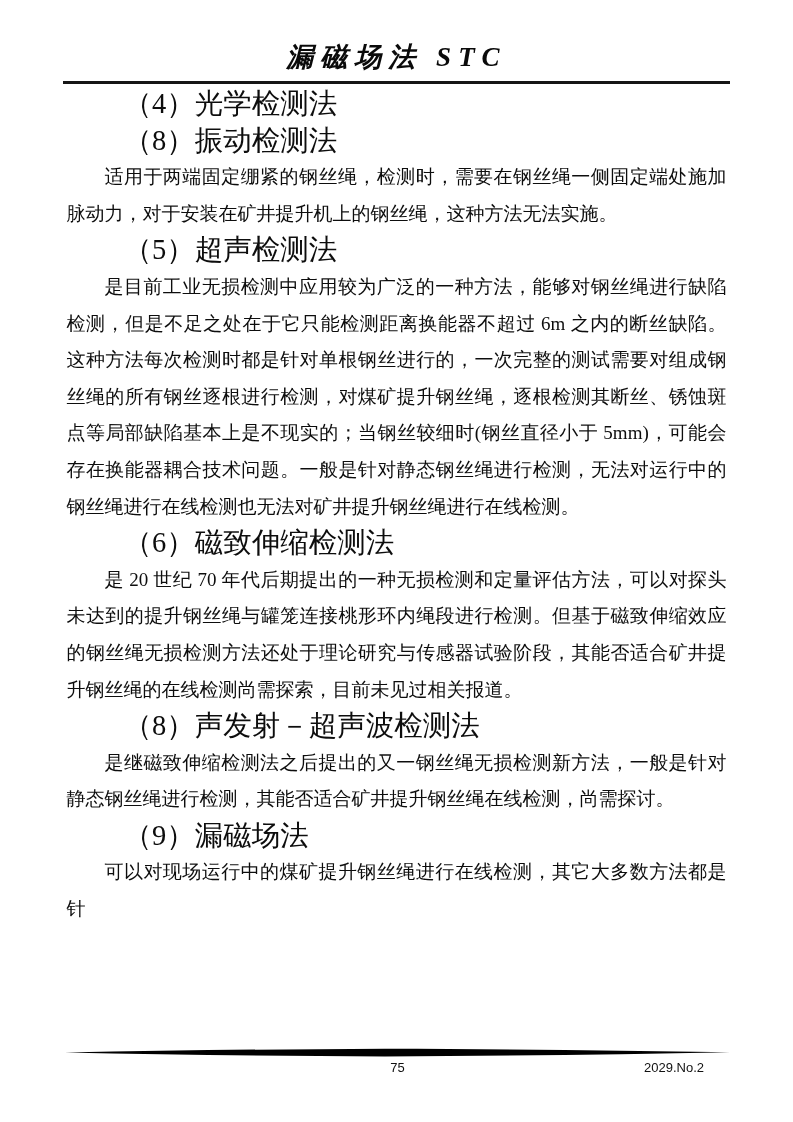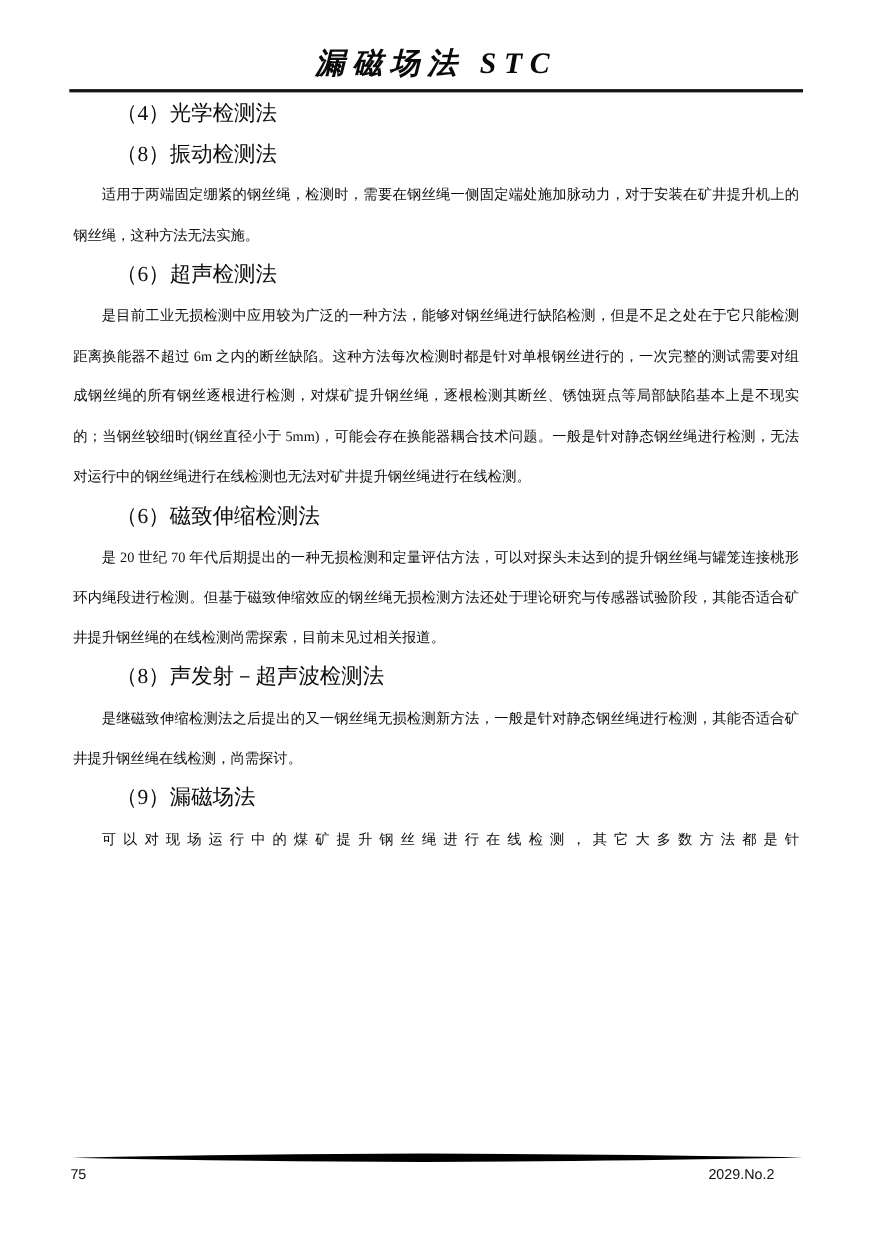--- a/index.html
+++ b/index.html
@@ -34,21 +34,21 @@
   .header-rule {
     width: 667px;
     height: 3px;
     background: #161616;
     margin: 9px auto 0 auto;
   }
   
   .doc-body {
     width: 660px;
     margin: 2px auto 0 auto;
-    font-size: 13px;
+    font-size: 19px;
     line-height: 36.6px;
     text-align: justify;
   }
   .section-heading {
     text-indent: 2em;
     font-weight: normal;
     margin: 0;
   }
   .section-paragraph {
     text-indent: 2em;
@@ -72,20 +72,21 @@
     position: relative;
     margin-top: 1px;
     height: 18px;
     font-family: "Liberation Sans", "DejaVu Sans", sans-serif;
     font-size: 13px;
     line-height: 18px;
     color: #111111;
   }
   .page-number {
     display: block;
+    text-align: center;
     width: 100%;
   }
   .issue-number {
     position: absolute;
     top: 0;
     right: 27px;
   }
 </style>
 </head>
 <body>
@@ -102,21 +103,21 @@
     <div class="section">
       <h2 class="section-heading">（4）光学检测法</h2>
     </div>
 
     <div class="section">
       <h2 class="section-heading">（8）振动检测法</h2>
       <p class="section-paragraph">适用于两端固定绷紧的钢丝绳，检测时，需要在钢丝绳一侧固定端处施加脉动力，对于安装在矿井提升机上的钢丝绳，这种方法无法实施。</p>
     </div>
 
     <div class="section">
-      <h2 class="section-heading">（6）超声检测法</h2>
+      <h2 class="section-heading">（5）超声检测法</h2>
       <p class="section-paragraph">是目前工业无损检测中应用较为广泛的一种方法，能够对钢丝绳进行缺陷检测，但是不足之处在于它只能检测距离换能器不超过 6m 之内的断丝缺陷。这种方法每次检测时都是针对单根钢丝进行的，一次完整的测试需要对组成钢丝绳的所有钢丝逐根进行检测，对煤矿提升钢丝绳，逐根检测其断丝、锈蚀斑点等局部缺陷基本上是不现实的；当钢丝较细时(钢丝直径小于 5mm)，可能会存在换能器耦合技术问题。一般是针对静态钢丝绳进行检测，无法对运行中的钢丝绳进行在线检测也无法对矿井提升钢丝绳进行在线检测。</p>
     </div>
 
     <div class="section">
       <h2 class="section-heading">（6）磁致伸缩检测法</h2>
       <p class="section-paragraph">是 20 世纪 70 年代后期提出的一种无损检测和定量评估方法，可以对探头未达到的提升钢丝绳与罐笼连接桃形环内绳段进行检测。但基于磁致伸缩效应的钢丝绳无损检测方法还处于理论研究与传感器试验阶段，其能否适合矿井提升钢丝绳的在线检测尚需探索，目前未见过相关报道。</p>
     </div>
 
     <div class="section">
       <h2 class="section-heading">（8）声发射－超声波检测法</h2>

